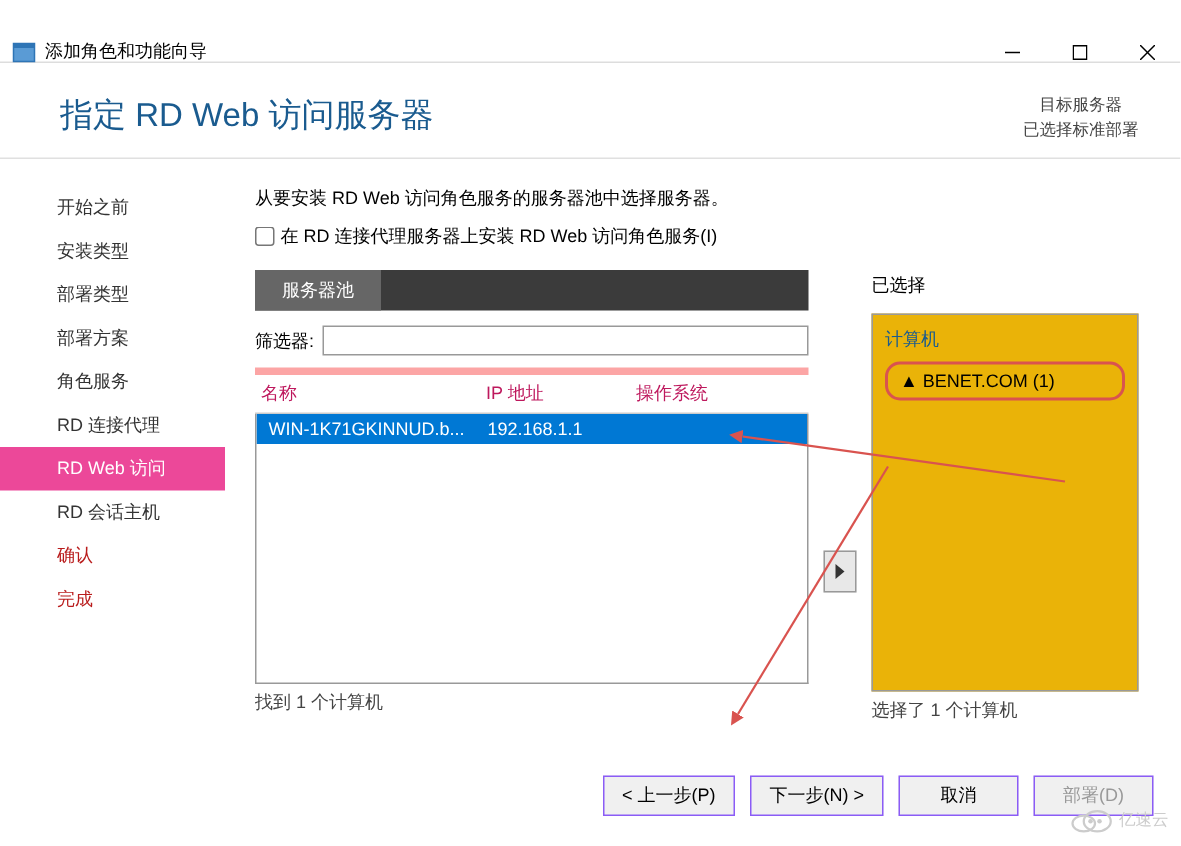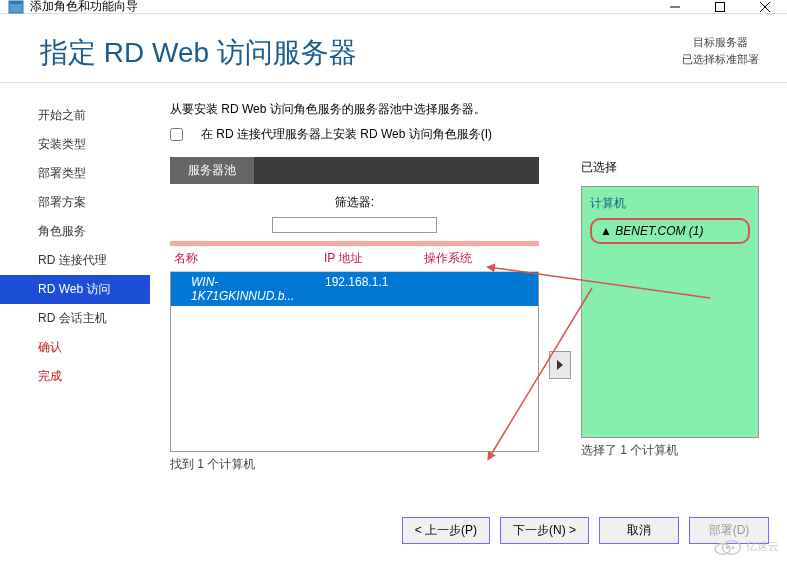--- a/index.html
+++ b/index.html
@@ -1,66 +1,66 @@
 <!DOCTYPE html>
 <html><head>
   <meta charset="utf-8">
   <style>
     * { box-sizing: border-box; margin: 0; padding: 0; }
     body { font-family: "Microsoft YaHei", "Segoe UI", sans-serif; font-size: 12px; background: #fff; width: 787px; height: 564px; overflow: hidden; position: relative; }
     
-    .titlebar { height: 14px; display: flex; align-items: center; padding: 0 0 0 8px; border-bottom: 1px solid #ddd; }
+    .titlebar { height: 14px; display: flex; align-items: center; padding: 0 0 0 8px; border-bottom: 1px solid #ddd; margin-top: 28px; }
     .titlebar-icon { width: 16px; height: 16px; margin-right: 6px; }
     .titlebar-title { flex: 1; font-size: 12px; }
     .win-controls { display: flex; }
     .win-btn { width: 45px; height: 30px; display: flex; align-items: center; justify-content: center; background: transparent; border: none; cursor: pointer; }
     
     .header-area { padding: 20px 28px 10px 40px; display: flex; justify-content: space-between; align-items: flex-start; border-bottom: 1px solid #e0e0e0; }
-    .main-heading { font-size: 28px; color: #1a5b8f; font-weight: 300; }
+    .main-heading { font-size: 22px; color: #1a5b8f; font-weight: 300; }
     .dest-box { text-align: center; font-size: 11px; color: #444; line-height: 1.5; }
     
     .body-area { display: flex; height: calc(100% - 152px); }
     
     .sidebar { width: 185px; padding: 18px 0; }
     .side-item { padding: 6px 12px 6px 38px; font-size: 12px; color: #333; cursor: pointer; }
-    .side-item.active { background: #1d4ed8; color: #fff; }
+    .side-item.active { background: #ec4899; color: #fff; }
     .side-item.disabled { color: #b91c1c; }
     
     .content { flex: 1; padding: 18px 28px 10px 20px; position: relative; }
     .instruction { font-size: 12px; margin-bottom: 8px; }
-    .checkbox-row { display: flex; align-items: center; gap: 18px; font-size: 12px; margin-bottom: 14px; }
+    .checkbox-row { display: flex; align-items: center; gap: 4px; font-size: 12px; margin-bottom: 14px; }
     .checkbox-row input { width: 13px; height: 13px; }
     
     .pool-area { display: flex; gap: 10px; }
     .pool-left { width: 369px; }
     .pool-right { width: 178px; }
     
     .tab-strip { background: #3b3b3b; padding: 0; }
     .tab { display: inline-block; background: #666; color: #fff; padding: 5px 18px; font-size: 12px; border: none; cursor: pointer; }
     .tab.active { background: #666; }
     
-    .filter-row { margin: 10px 0 8px; display: flex; align-items: center; gap: 6px; font-size: 12px; flex-direction: column; }
+    .filter-row { margin: 10px 0 8px; display: flex; align-items: center; gap: 6px; font-size: 12px; }
     .filter-row input { flex: 1; border: 1px solid #999; height: 20px; padding: 0 4px; font-size: 12px; }
     
     .list-header { display: flex; border-top: 5px solid #fca5a5; border-bottom: 1px solid #ccc; padding: 4px 0; font-size: 12px; color: #be185d; }
     .col-name { width: 150px; padding-left: 4px; }
     .col-ip { width: 100px; padding-left: 4px; }
     .col-os { flex: 1; padding-left: 4px; }
     
     .list-body { border: 1px solid #999; border-top: none; height: 180px; overflow: auto; background: #fff; }
     .list-row { display: flex; padding: 3px 0; font-size: 12px; }
     .list-row.selected { background: #0078d4; color: #fff; }
-    .list-row .col-name { padding-left: 20px; font-style: italic; }
+    .list-row .col-name { padding-left: 8px; }
     
     .pool-footer { font-size: 12px; color: #444; margin-top: 4px; }
     
     .selected-label { font-size: 12px; margin-bottom: 10px; padding-top: 2px; }
-    .selected-box { border: 1px solid #999; height: 252px; padding: 8px; font-size: 12px; background: #86efac; }
+    .selected-box { border: 1px solid #999; height: 252px; padding: 8px; font-size: 12px; background: #eab308; }
     .selected-box .hdr { color: #1a5b8f; margin-bottom: 6px; display: block; }
-    .selected-group { border: 2px solid #d9534f; border-radius: 10px; padding: 4px 8px; margin-top: 4px; font-style: italic; }
+    .selected-group { border: 2px solid #d9534f; border-radius: 10px; padding: 4px 8px; margin-top: 4px; }
     .selected-domain { font-weight: normal; }
     
     .transfer-btn { align-self: center; width: 22px; height: 28px; border: 1px solid #999; background: #e8e8e8; display: flex; align-items: center; justify-content: center; cursor: pointer; margin-top: 100px; }
     
     .button-bar { position: absolute; bottom: 20px; right: 18px; display: flex; gap: 10px; }
     .btn { padding: 4px 12px; font-size: 12px; border: 1px solid #8b5cf6; background: #f0f0f0; cursor: pointer; min-width: 80px; }
     .btn:disabled { color: #999; }
     
     .watermark { position: absolute; bottom: 8px; right: 8px; font-size: 11px; color: #ccc; display: flex; align-items: center; gap: 4px; pointer-events: none; }
     .watermark-icon { width: 30px; height: 20px; }

